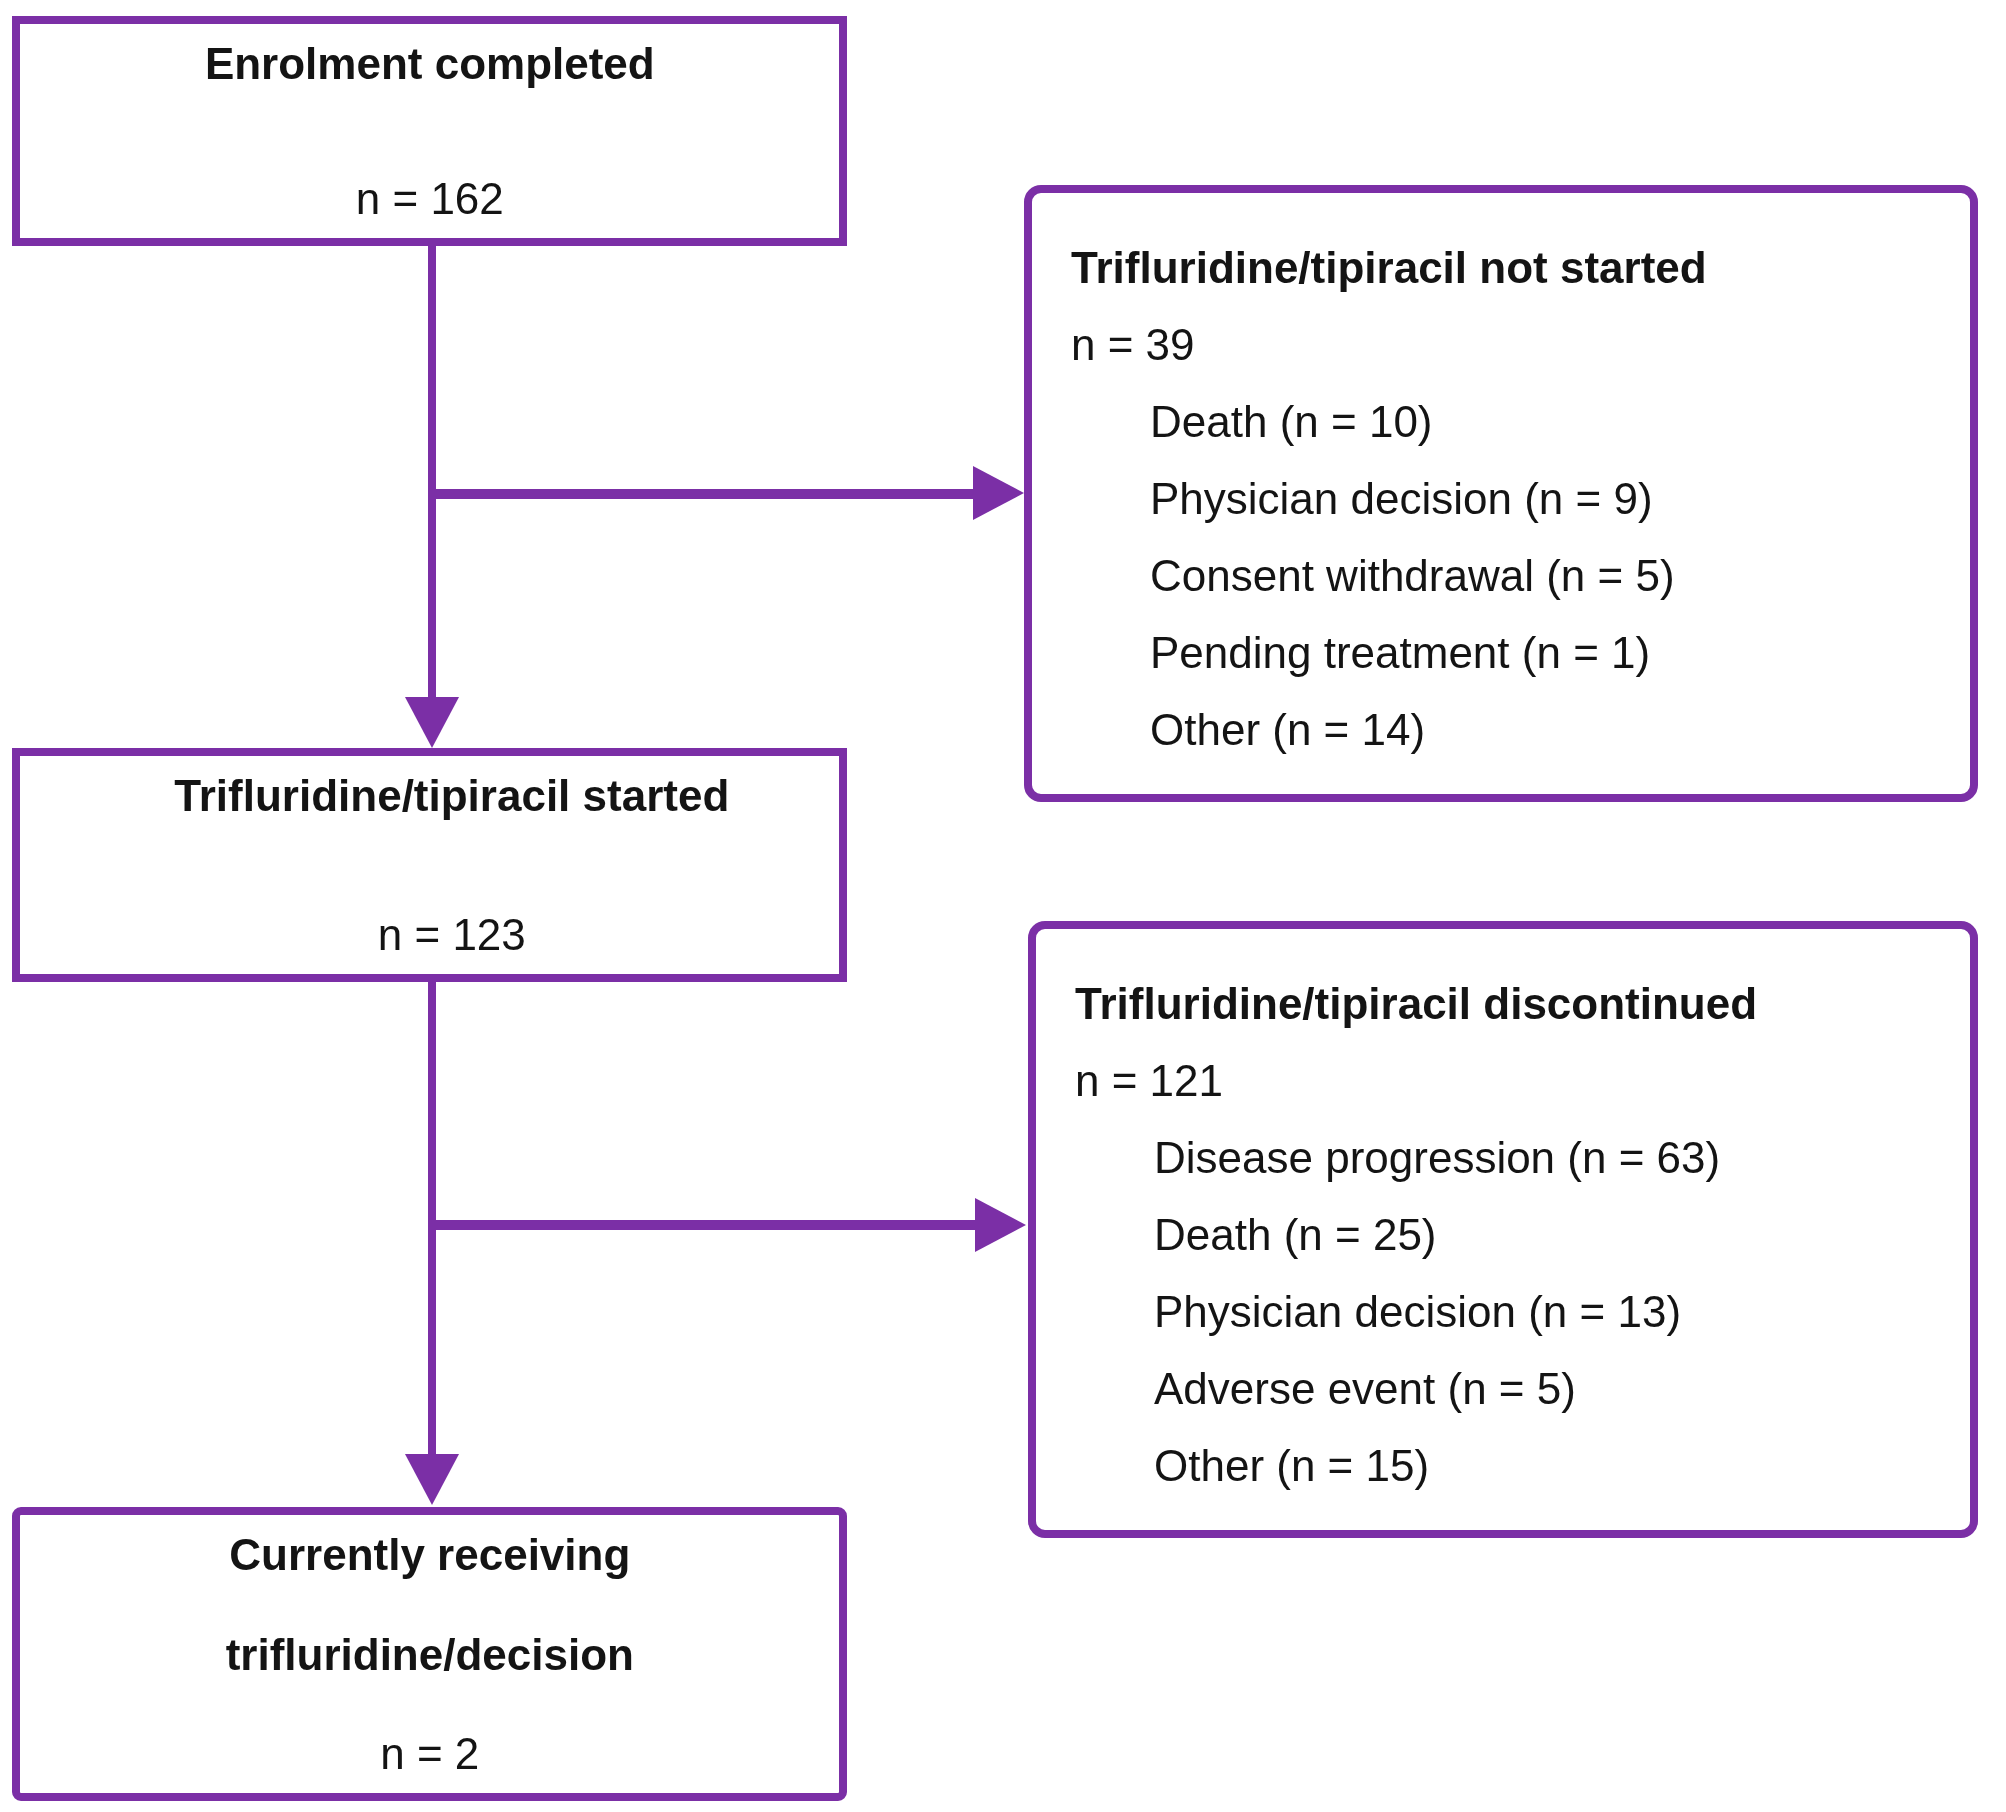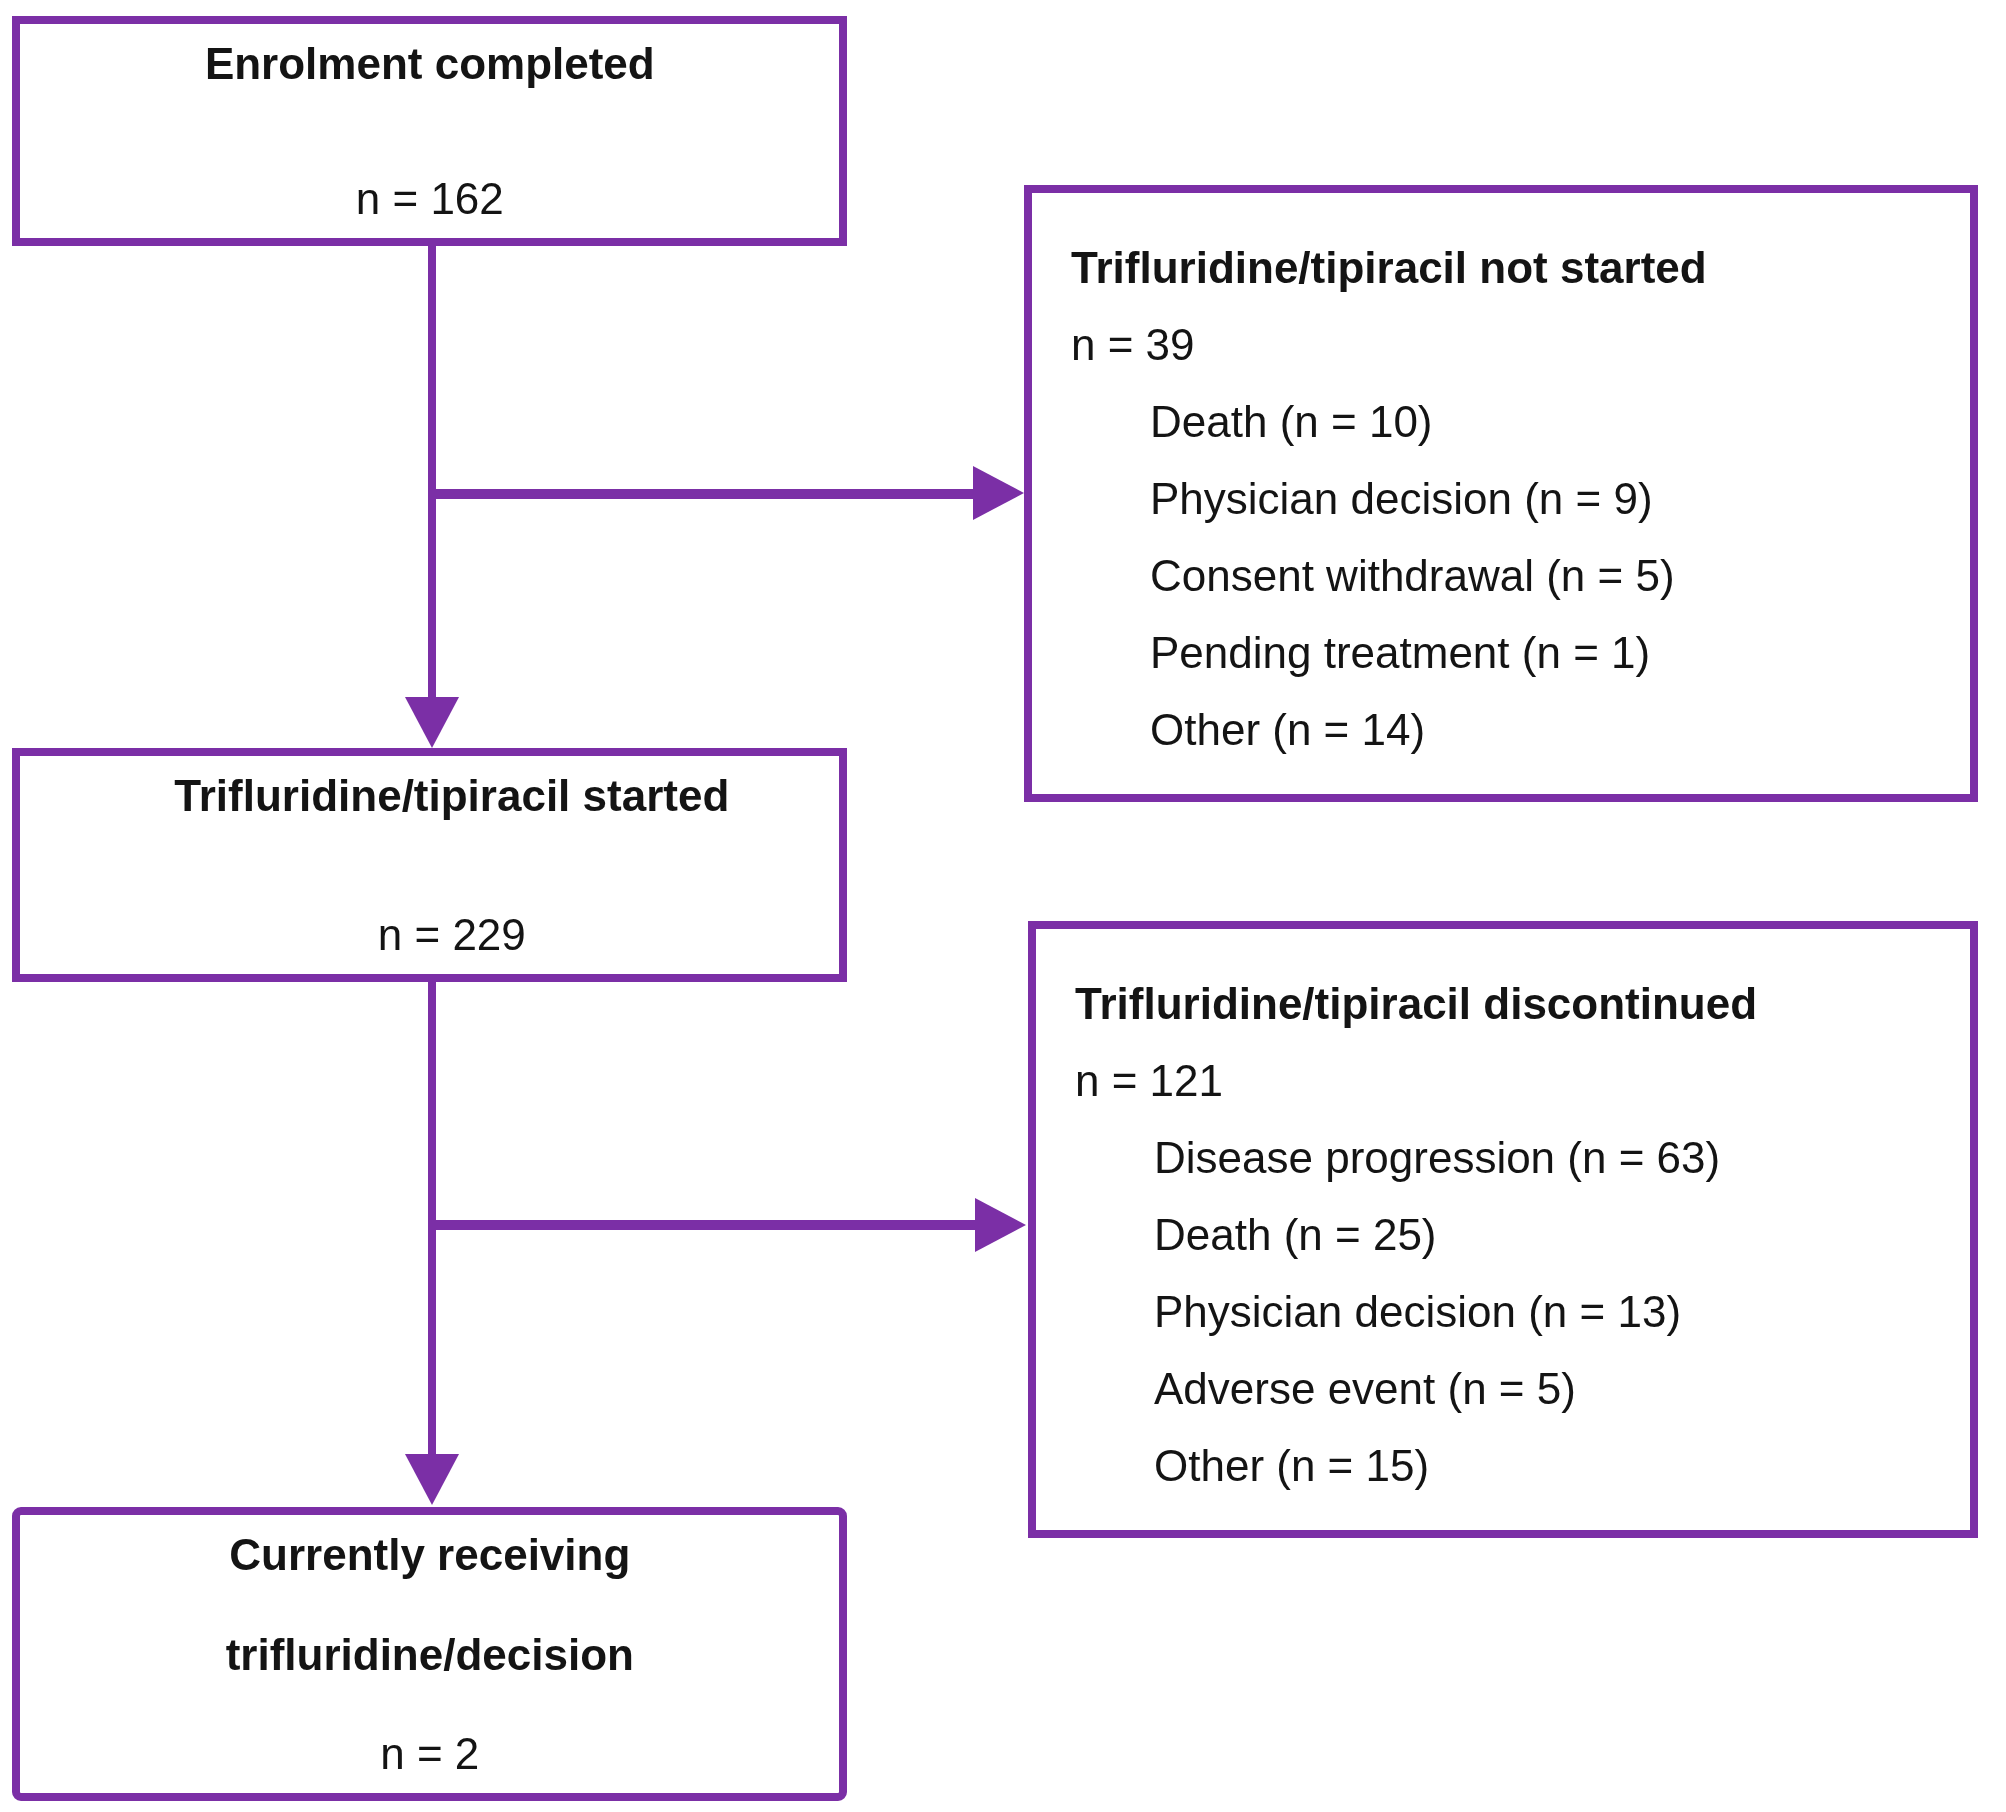--- a/index.html
+++ b/index.html
@@ -20,21 +20,21 @@
   }
   .center-box {
     display: flex;
     flex-direction: column;
     justify-content: space-between;
     align-items: center;
     text-align: center;
   }
   .lb-line { line-height: 79px; font-size: 44px; }
   .lb-title { font-weight: bold; }
-  .rb { padding: 36px 30px 0 39px; }
+  .rb { padding: 36px 30px 0 39px; border-radius: 17px; }
   .rb-line { line-height: 77px; font-size: 44px; white-space: nowrap; }
   .rb-title { font-weight: bold; }
   .rb-item { margin-left: 79px; }
   .vline, .hline { position: absolute; background: var(--accent); }
   .arrowhead { position: absolute; width: 0; height: 0; }
   .arrow-down {
     border-left: 27px solid transparent;
     border-right: 27px solid transparent;
     border-top: 51px solid var(--accent);
   }
@@ -65,21 +65,21 @@
     <div class="rb-line">n = 39</div>
     <div class="rb-line rb-item">Death (n = 10)</div>
     <div class="rb-line rb-item">Physician decision (n = 9)</div>
     <div class="rb-line rb-item">Consent withdrawal (n = 5)</div>
     <div class="rb-line rb-item">Pending treatment (n = 1)</div>
     <div class="rb-line rb-item">Other (n = 14)</div>
   </div>
 
   <div class="box center-box" style="left:12.3px; top:748px; width:835px; height:234px;padding-left:44px;">
     <div class="lb-line lb-title">Trifluridine/tipiracil started</div>
-    <div class="lb-line">n = 229</div>
+    <div class="lb-line">n = 123</div>
   </div>
 
   <div class="vline" style="left:428px; top:981px; width:8.2px; height:475px;"></div>
   <div class="arrowhead arrow-down" style="left:405px; top:1454px;"></div>
 
   <div class="hline" style="left:432px; top:1220px; width:545px; height:10px;"></div>
   <div class="arrowhead arrow-right" style="left:975px; top:1198px;"></div>
 
   <div class="box rb" style="left:1028px; top:921px; width:950px; height:617px;">
     <div class="rb-line rb-title">Trifluridine/tipiracil discontinued</div>

